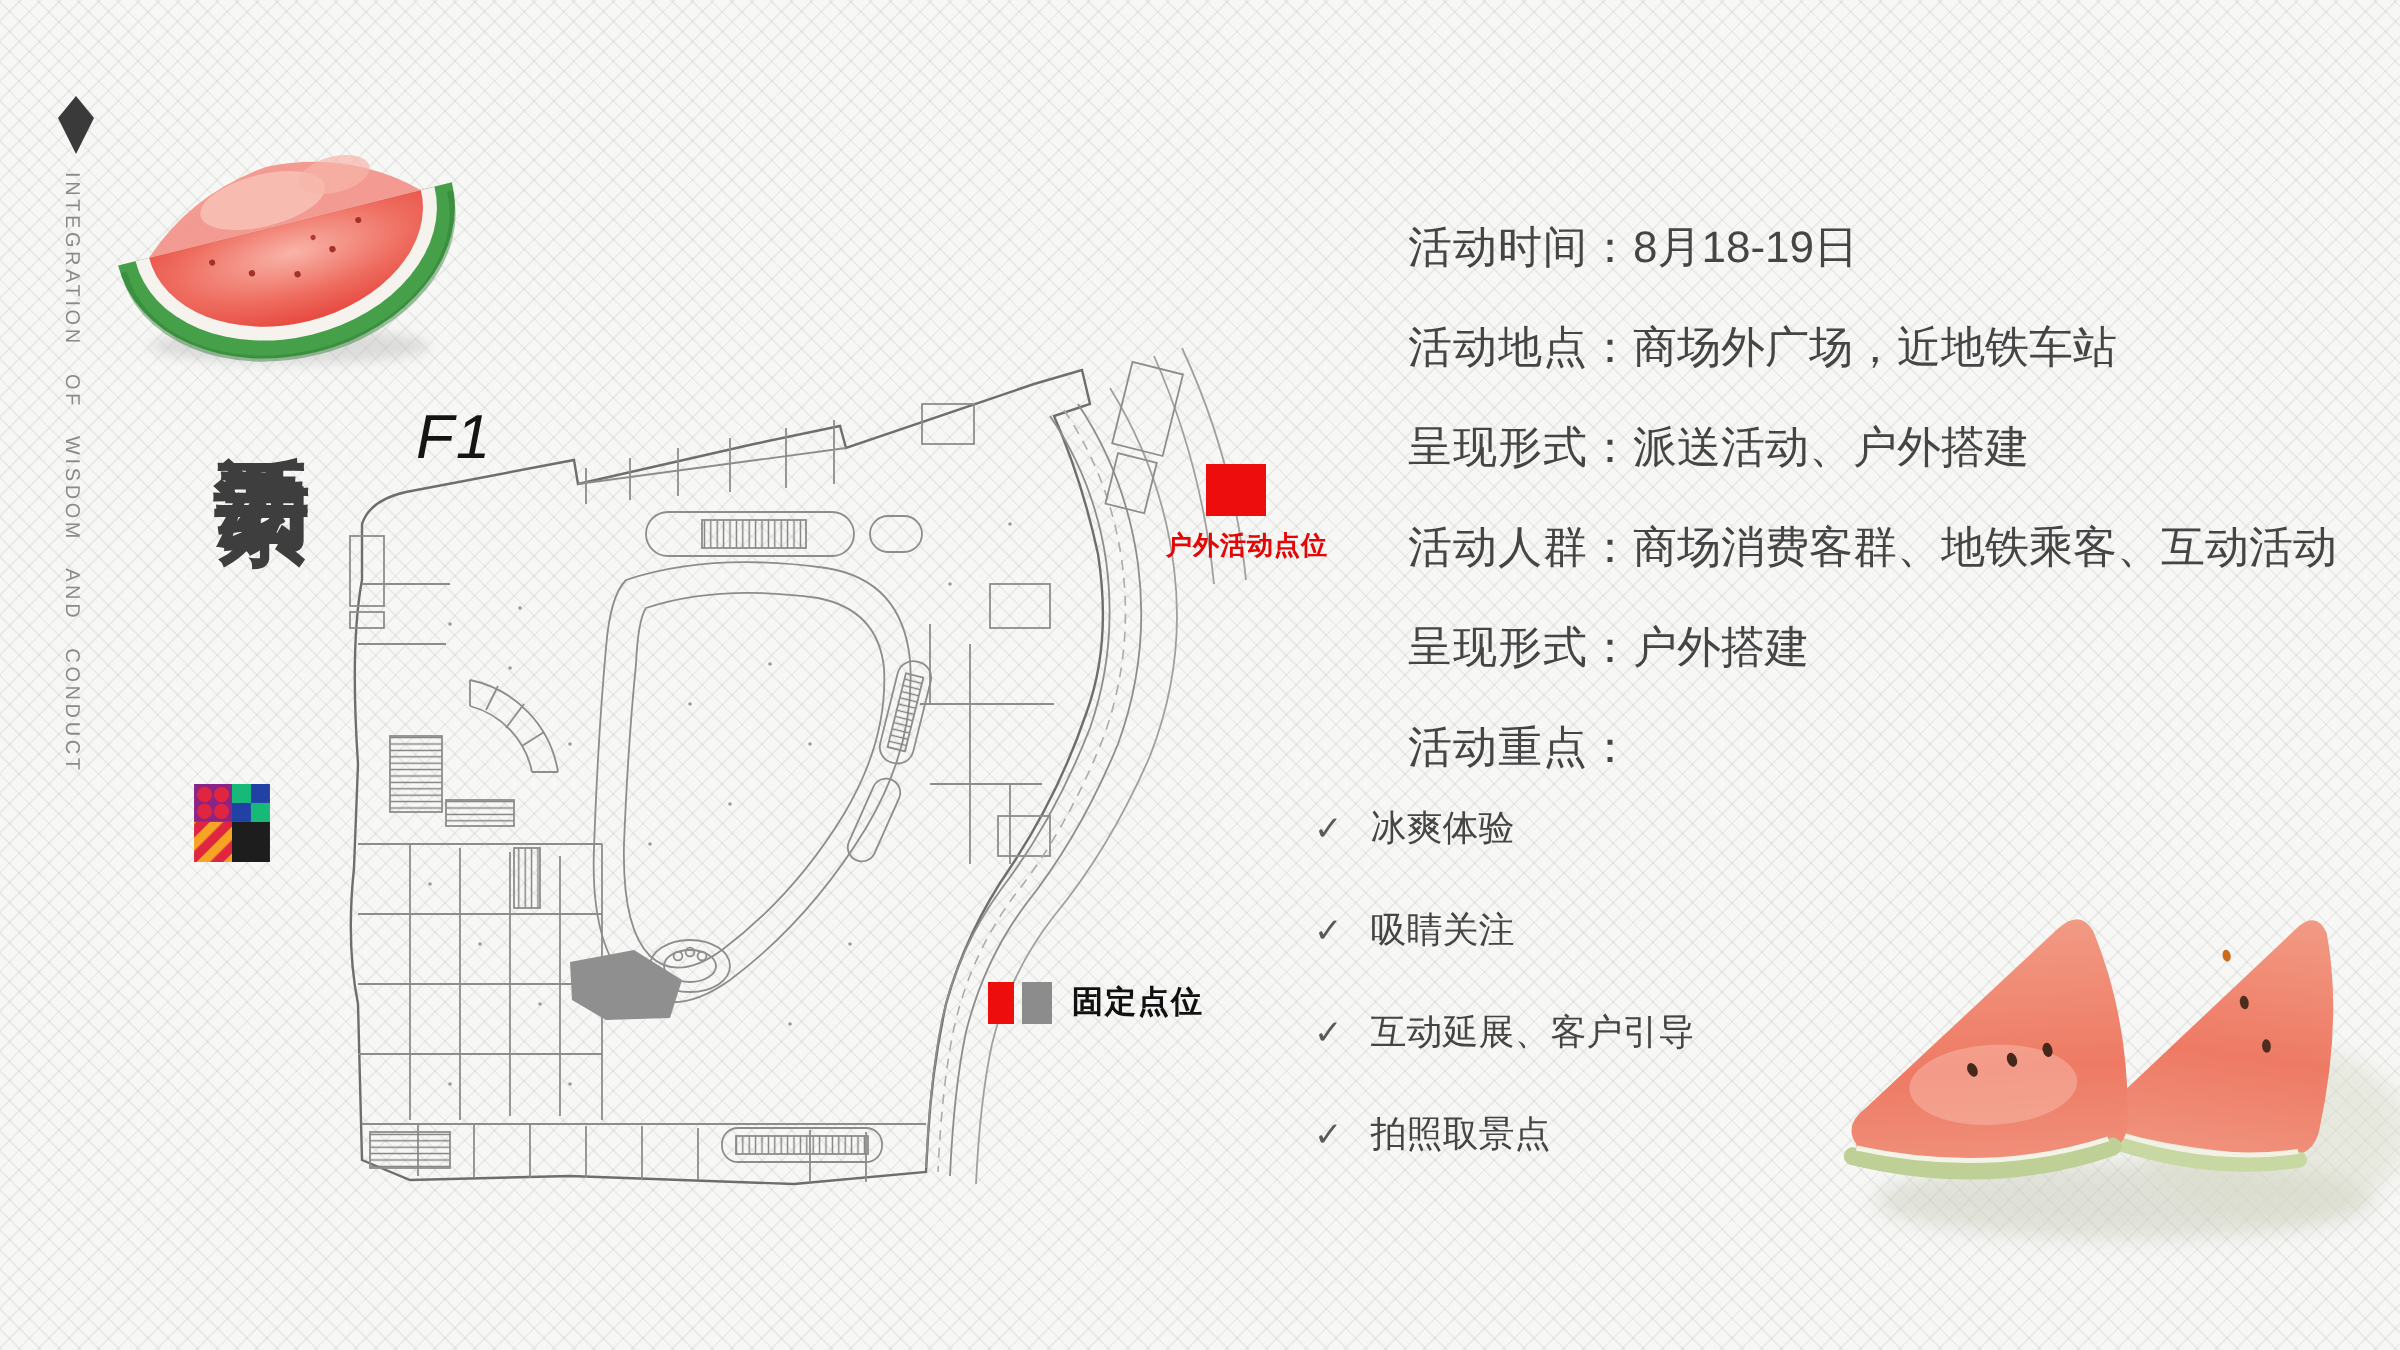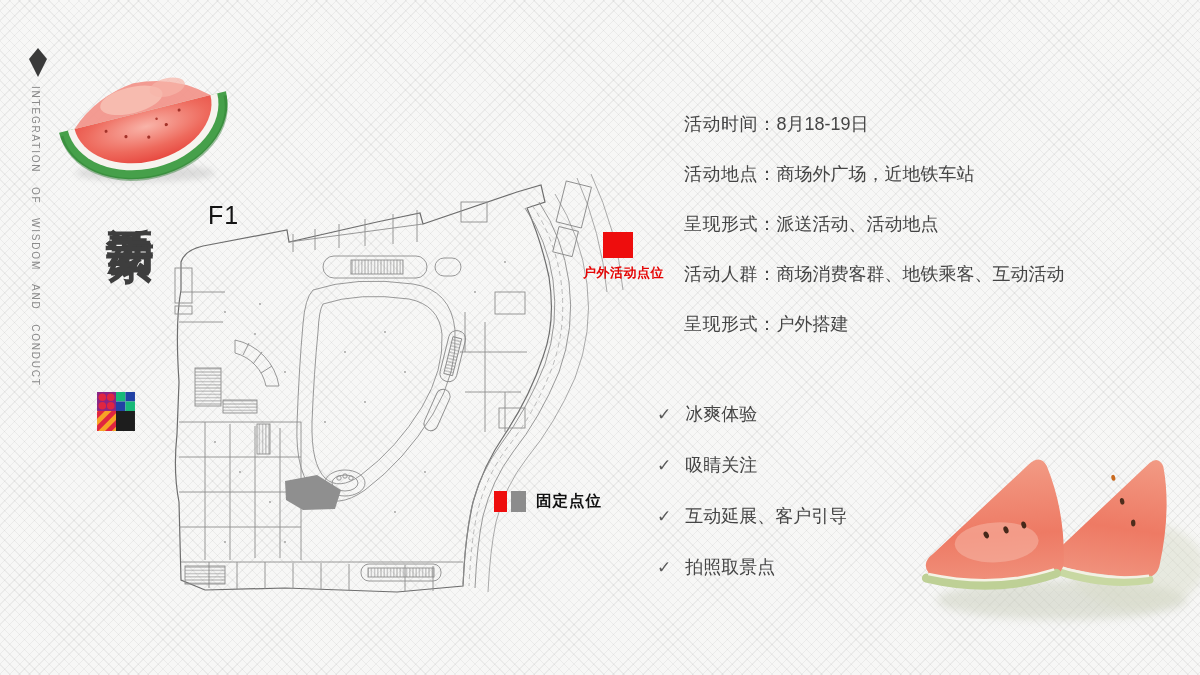--- a/index.html
+++ b/index.html
@@ -22,33 +22,33 @@
   }
   .title {
     position:absolute; left:104px; top:190px;
     writing-mode:vertical-rl;
     font-size:48px; line-height:52px; font-weight:600;
     letter-spacing:2px; color:#3e3e3e;
   }
   .grid-logo { position:absolute; left:97px; top:392px; }
   
   .plan { position:absolute; left:165px; top:172px; width:500px; height:432px; }
-  .f1-label { position:absolute; left:208px; top:201px; font-size:25px; color:#141414; letter-spacing:1px; }
+  .f1-label { position:absolute; left:208px; top:201px; font-size:31px; color:#141414; letter-spacing:1px;font-style:italic; }
   .outdoor-label {
     position:absolute; left:583px; top:264px;
     font-size:13px; font-weight:700; color:#e60404; letter-spacing:.5px; white-space:nowrap;
   }
   .legend { position:absolute; left:494px; top:491px; display:flex; align-items:center; }
   .legend .sq { width:13px; height:21px; }
   .legend .sq.red { background:#ee0d0d; }
   .legend .sq.gray { background:#8c8c8c; margin-left:4px; width:15px; }
   .legend .legend-text { margin-left:10px; font-size:15.5px; font-weight:700; color:#111; letter-spacing:1px; }
   
   .info-panel { position:absolute; left:684px; top:114px; width:490px; }
-  .info-row { line-height:20px; margin-bottom:30px; font-size:18px; color:#454545; white-space:nowrap; }
+  .info-row { line-height:20px; margin-bottom:30px; font-size:22px; color:#454545; white-space:nowrap;margin-left:20px; }
   .info-row .info-label { letter-spacing:.5px; }
   .check-panel { position:absolute; left:657px; top:404px; width:480px; }
   .check-row { line-height:20px; margin-bottom:30px; font-size:18px; color:#454545; white-space:nowrap; }
   .check-row .check { color:#5a5a5a; font-size:17px; margin-right:14px; }
   
   .wm-left { position:absolute; left:45px; top:40px; }
   .wm-right { position:absolute; left:912px; top:438px; }
 </style>
 </head>
 <body>
@@ -205,27 +205,30 @@
   </div>
 
   <div class="info-panel">
     <div class="info-row">
       <span class="info-label">活动时间：</span><span class="info-value">8月18-19日</span>
     </div>
     <div class="info-row">
       <span class="info-label">活动地点：</span><span class="info-value">商场外广场，近地铁车站</span>
     </div>
     <div class="info-row">
-      <span class="info-label">呈现形式：</span><span class="info-value">派送活动、活动地点</span>
+      <span class="info-label">呈现形式：</span><span class="info-value">派送活动、户外搭建</span>
     </div>
     <div class="info-row">
       <span class="info-label">活动人群：</span><span class="info-value">商场消费客群、地铁乘客、互动活动</span>
     </div>
     <div class="info-row">
       <span class="info-label">呈现形式：</span><span class="info-value">户外搭建</span>
+    </div>
+    <div class="info-row">
+      <span class="info-label">活动重点：</span><span class="info-value"></span>
     </div>
   </div>
 
   <div class="check-panel">
     <div class="check-row">
       <span class="check">✓</span><span>冰爽体验</span>
     </div>
     <div class="check-row">
       <span class="check">✓</span><span>吸睛关注</span>
     </div>

